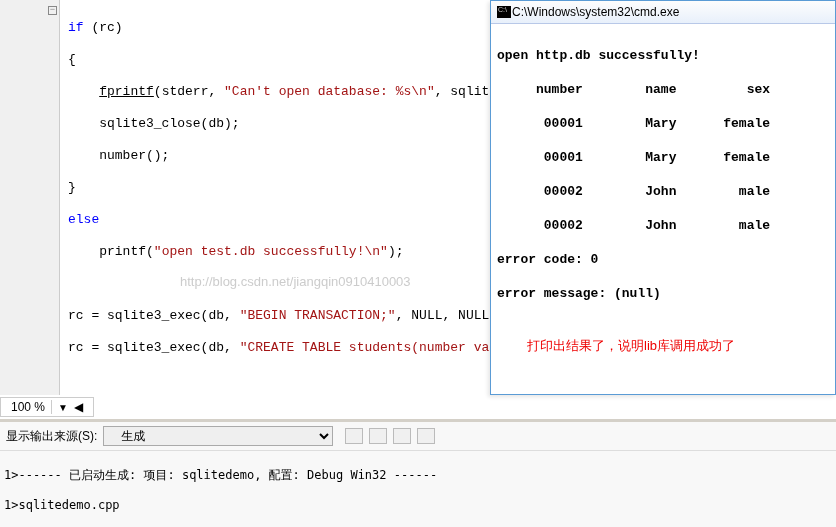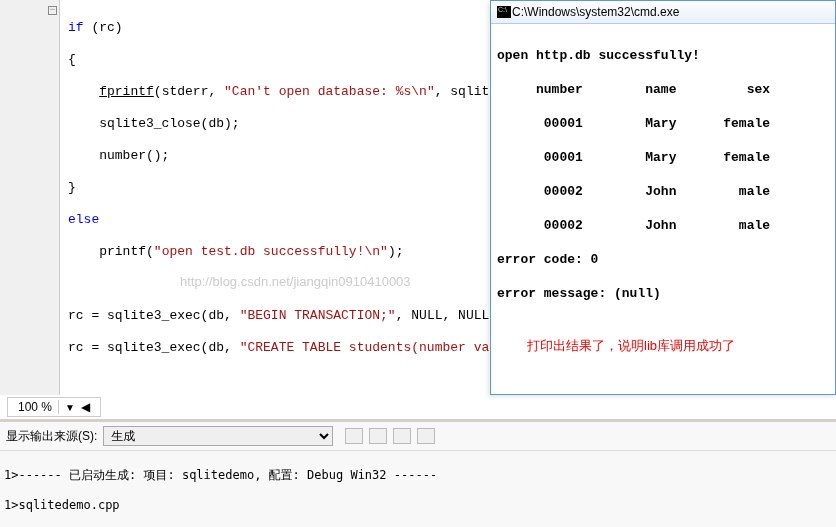--- a/index.html
+++ b/index.html
@@ -4,27 +4,27 @@
 <style>
 * { margin: 0; padding: 0; box-sizing: border-box; }
 body { font-family: Consolas, "Courier New", monospace; font-size: 13px; background: #fff; width: 836px; height: 527px; overflow: hidden; position: relative; }
 .main { display: flex; height: 395px; }
 .gutter { width: 60px; background: #f0f0f0; border-right: 1px solid #ccc; position: relative; }
 .fold { position: absolute; left: 48px; top: 6px; width: 9px; height: 9px; border: 1px solid #888; text-align: center; line-height: 7px; font-size: 9px; color: #888; }
 .code { flex: 1; padding: 4px 0 4px 8px; line-height: 16px; white-space: pre; overflow: hidden; color: #000; }
 .kw { color: #0000ff; }
 .str { color: #a31515; }
 .fn { color: #000; text-decoration: underline; }
-.zoom { position: absolute; left: 7px; bottom: 110px; background: #fff; border: 1px solid #ccc; padding: 2px 10px; font-family: "Segoe UI", sans-serif; font-size: 12px; display: flex; align-items: center; gap: 6px; }
+.zoom { position: absolute; left: 0; bottom: 110px; background: #fff; border: 1px solid #ccc; padding: 2px 10px; font-family: "Segoe UI", sans-serif; font-size: 12px; display: flex; align-items: center; gap: 6px; }
 .zoom .sep { width: 1px; height: 14px; background: #ccc; }
 .zoom .arrow { font-size: 10px; }
 .output { position: absolute; left: 0; bottom: 0; width: 836px; height: 108px; border-top: 3px solid #d4d0c8; background: #f8f8f8; font-family: "Microsoft YaHei", sans-serif; font-size: 12px; }
 .out-title { padding: 3px 6px; background: #eee; border-bottom: 1px solid #ccc; }
 .out-bar { display: flex; align-items: center; padding: 4px 6px; gap: 6px; border-bottom: 1px solid #ddd; }
-.out-bar select { font-family: "Microsoft YaHei", sans-serif; font-size: 12px; width: 230px; border: 1px solid #aaa; padding: 1px 3px; }
+.out-bar select { font-family: "Microsoft YaHei", sans-serif; font-size: 12px; width: 230px; border: 1px solid #aaa; padding: 1px 13px; }
 .out-bar .ico { width: 18px; height: 16px; border: 1px solid #bbb; background: #f0f0f0; }
 .out-body { padding: 2px 4px; font-family: Consolas, monospace; font-size: 12px; line-height: 15px; white-space: pre; }
 .cmd { position: absolute; right: 0; top: 0; width: 346px; height: 395px; border: 1px solid #5a9bd5; background: #fff; box-shadow: -2px 2px 4px rgba(0,0,0,.1); }
 .cmd-title { background: linear-gradient(#fdfdfd,#e8f0fb); border-bottom: 1px solid #b8c8e8; padding: 4px 6px; display: flex; align-items: center; gap: 1px; font-family: "Segoe UI", sans-serif; font-size: 12px; }
 .cmd-ico { width: 14px; height: 12px; background: #000; display: inline-block; position: relative; }
 .cmd-ico::after { content: "C:\\"; color: #ccc; font-size: 7px; position: absolute; left: 1px; top: 0; }
 .cmd-body { padding: 6px; font-family: "SimSun", "Courier New", monospace; font-size: 13px; font-weight: bold; line-height: 17px; white-space: pre; }
 .cmd-note { color: #e00; font-weight: normal; font-family: "Microsoft YaHei", sans-serif; margin-top: 18px; padding-left: 30px; }
 .watermark { position: absolute; left: 180px; top: 274px; color: #ccc; font-family: Arial; font-size: 13px; pointer-events: none; }
 </style>

